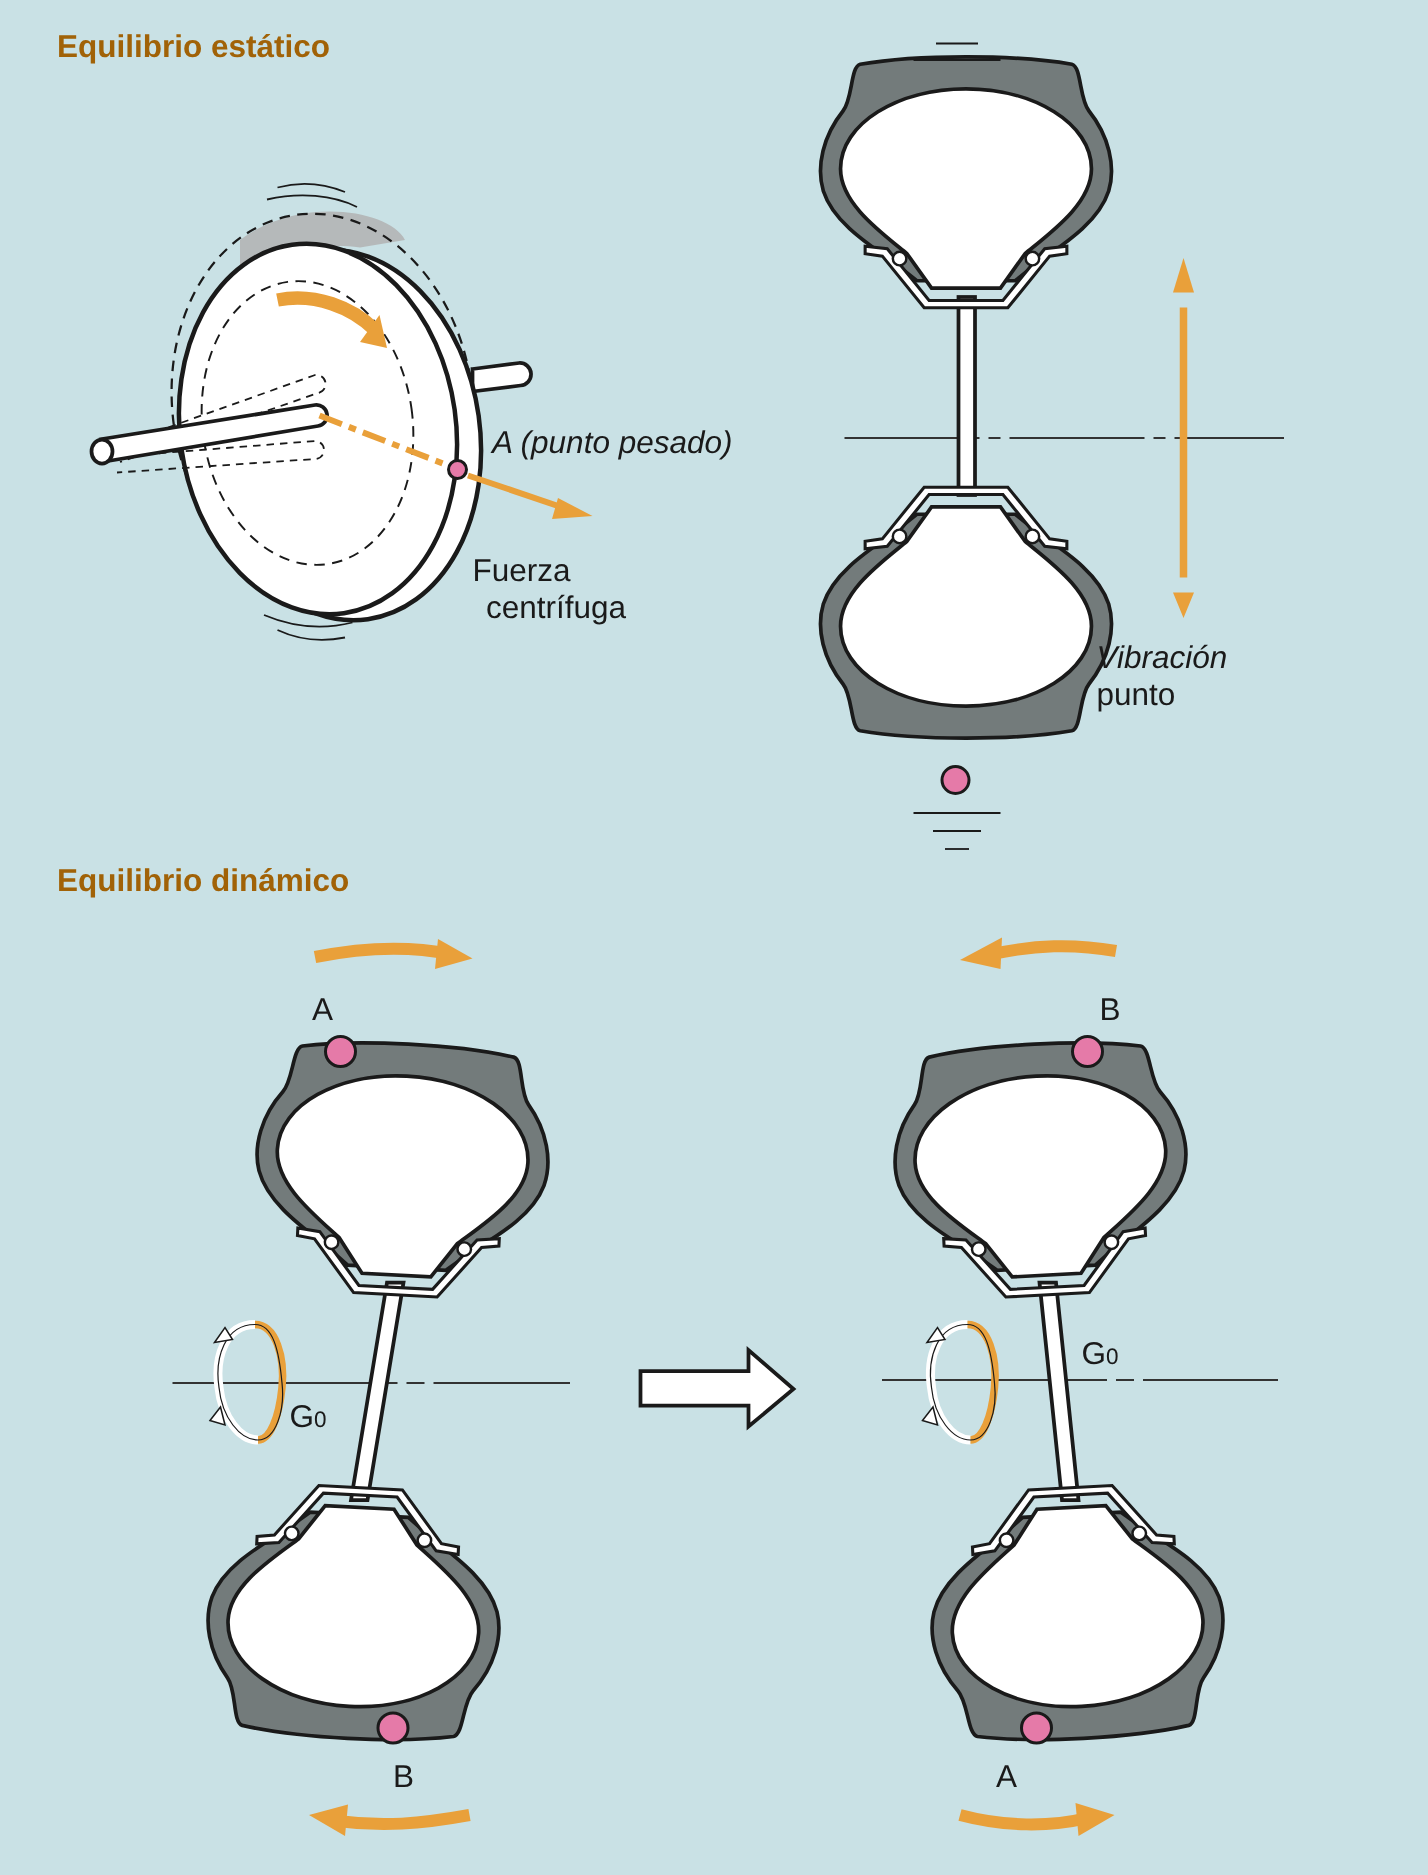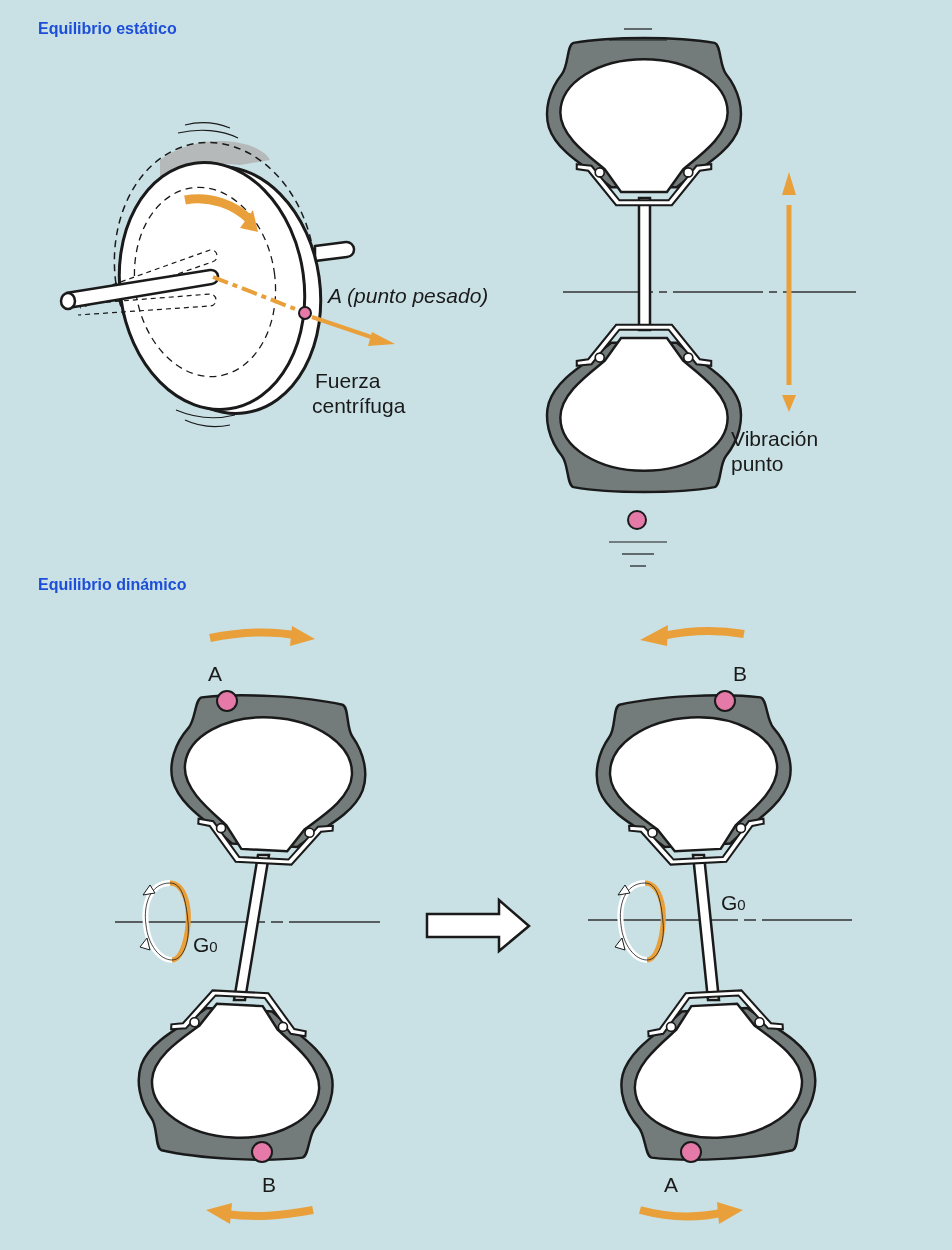--- a/index.html
+++ b/index.html
@@ -7,23 +7,23 @@
     width: 952px; height: 1250px;
     background: #c9e1e5;
     position: relative;
     overflow: hidden;
     font-family: "Liberation Sans", sans-serif;
     color: #1a1a1a;
   }
   .title {
     position: absolute;
     font-weight: bold;
-    font-size: 16px;
+    font-size: 21px;
     left: 38px;
-    color: #1d4ed8;
+    color: #a16207;
   }
   .label {
     position: absolute;
     font-size: 21px;
     line-height: 25px;
     color: #1a1a1a;
     white-space: nowrap;
   }
   .sub { font-size: 15px; }
   svg.diagram { position: absolute; left: 0; top: 0; }
@@ -147,22 +147,22 @@
 
     <path d="M744,634 C715,629 690,630 662,636" fill="none" stroke="#e9a03a" stroke-width="8"></path>
     <path d="M668,625 L640,640 L667,646 Z" fill="#e9a03a"></path>
     <path d="M640,1210 C670,1218 700,1218 725,1212" fill="none" stroke="#e9a03a" stroke-width="8"></path>
     <path d="M717,1202 L743,1210 L719,1224 Z" fill="#e9a03a"></path>
   </g>
 </svg>
 
 <div class="label" style="left:328px; top:283px;font-style:italic;">A (punto pesado)</div>
 <div class="label" style="left:315px; top:368px;text-align:center;">Fuerza</div>
-<div class="label" style="left:312px; top:393px;text-align:center;">centrífuga</div>
-<div class="label" style="left:731px; top:426px;">Vibración</div>
+<div class="label" style="left:324px; top:393px;text-align:center;">centrífuga</div>
+<div class="label" style="left:731px; top:426px;font-style:italic;">Vibración</div>
 <div class="label" style="left:731px; top:451px;">punto</div>
 
 <div class="label" style="left:208px; top:661px;">A</div>
 <div class="label" style="left:262px; top:1172px;">B</div>
 <div class="label" style="left:193px; top:932px;">
   <span>G</span><span class="sub">0</span>
 </div>
 
 <div class="label" style="left:733px; top:661px;">B</div>
 <div class="label" style="left:664px; top:1172px;">A</div>

